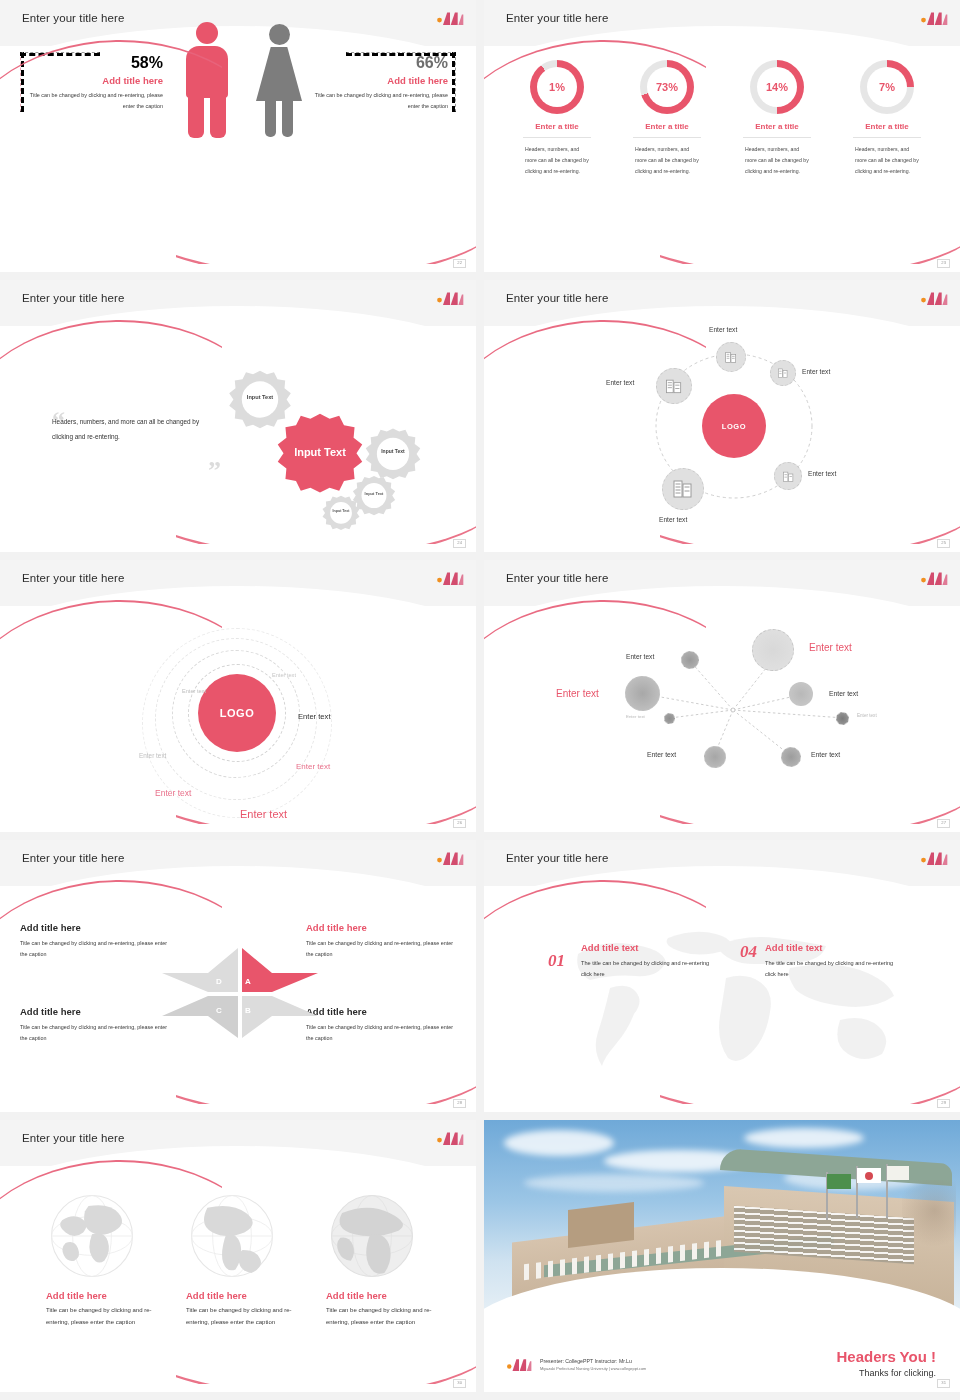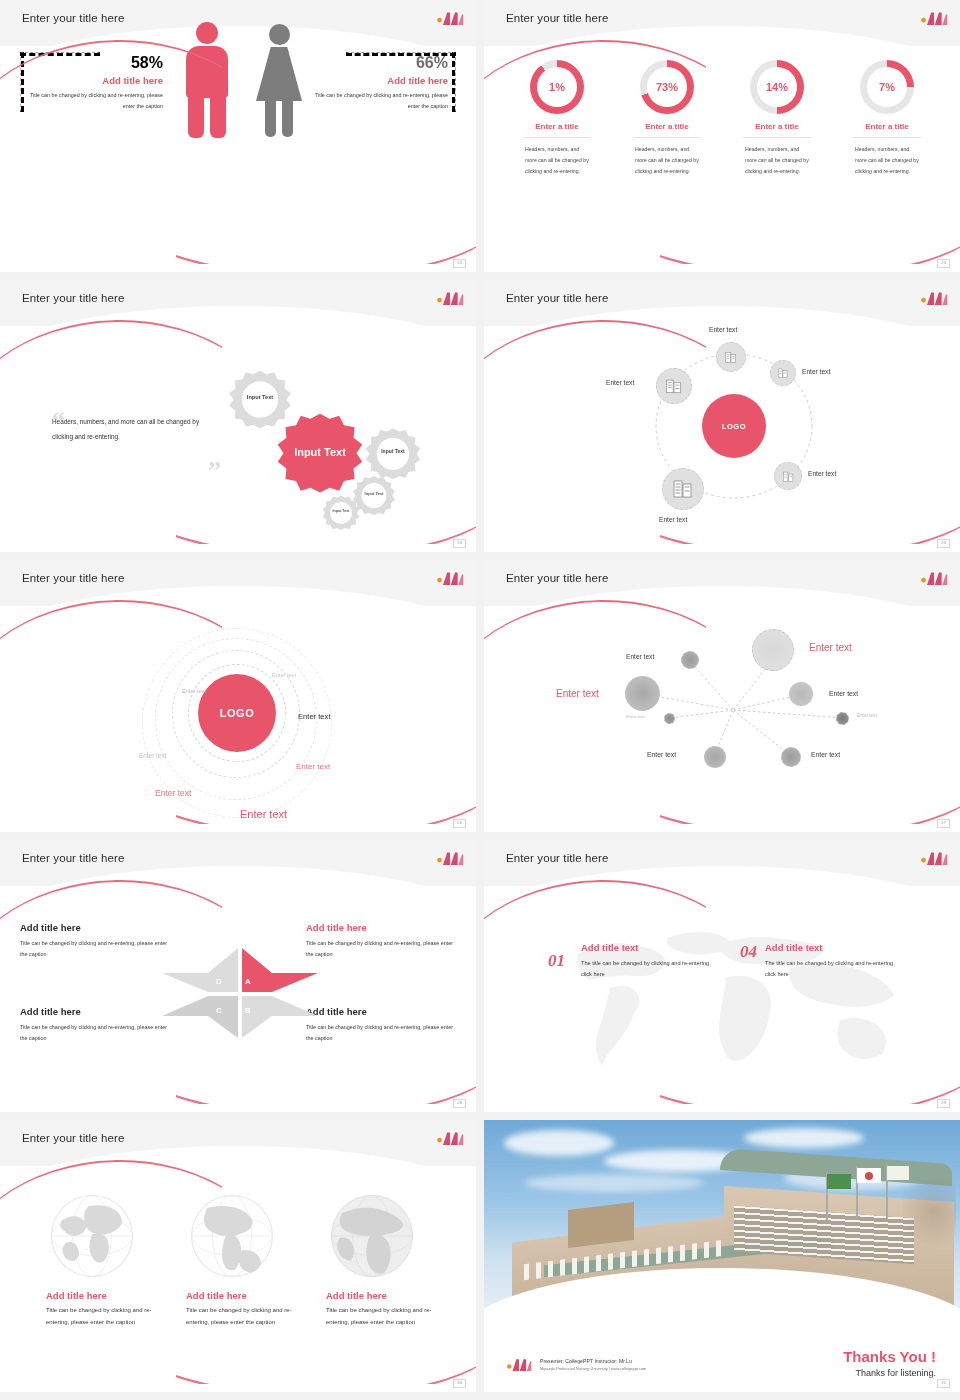--- a/index.html
+++ b/index.html
@@ -737,19 +737,19 @@
         <path d="M21 24 L27 6 L31 6 L31 24 Z" fill="#d34c6e"></path>
         <path d="M32 24 L37 9 L39 9 L39 24 Z" fill="#e07a96"></path>
       </svg>
       <div>
         <div class="pres-line1">Presenter: CollegePPT   Instructor: Mr.Lu</div>
         <div class="pres-line2">Miyazaki Prefectural Nursing University  |  www.collegeppt.com</div>
       </div>
     </div>
 
     <div style="position:absolute;right:24px;bottom:14px;text-align:right;">
-      <div class="thanks-big">Thanks You !</div>
-      <div class="thanks-sub">Thanks for listening.</div>
+      <div class="thanks-big">Headers You !</div>
+      <div class="thanks-sub">Thanks for clicking.</div>
     </div>
     <div class="pgno">31</div>
   </div>
 
 </div>
 
 </body></html>

